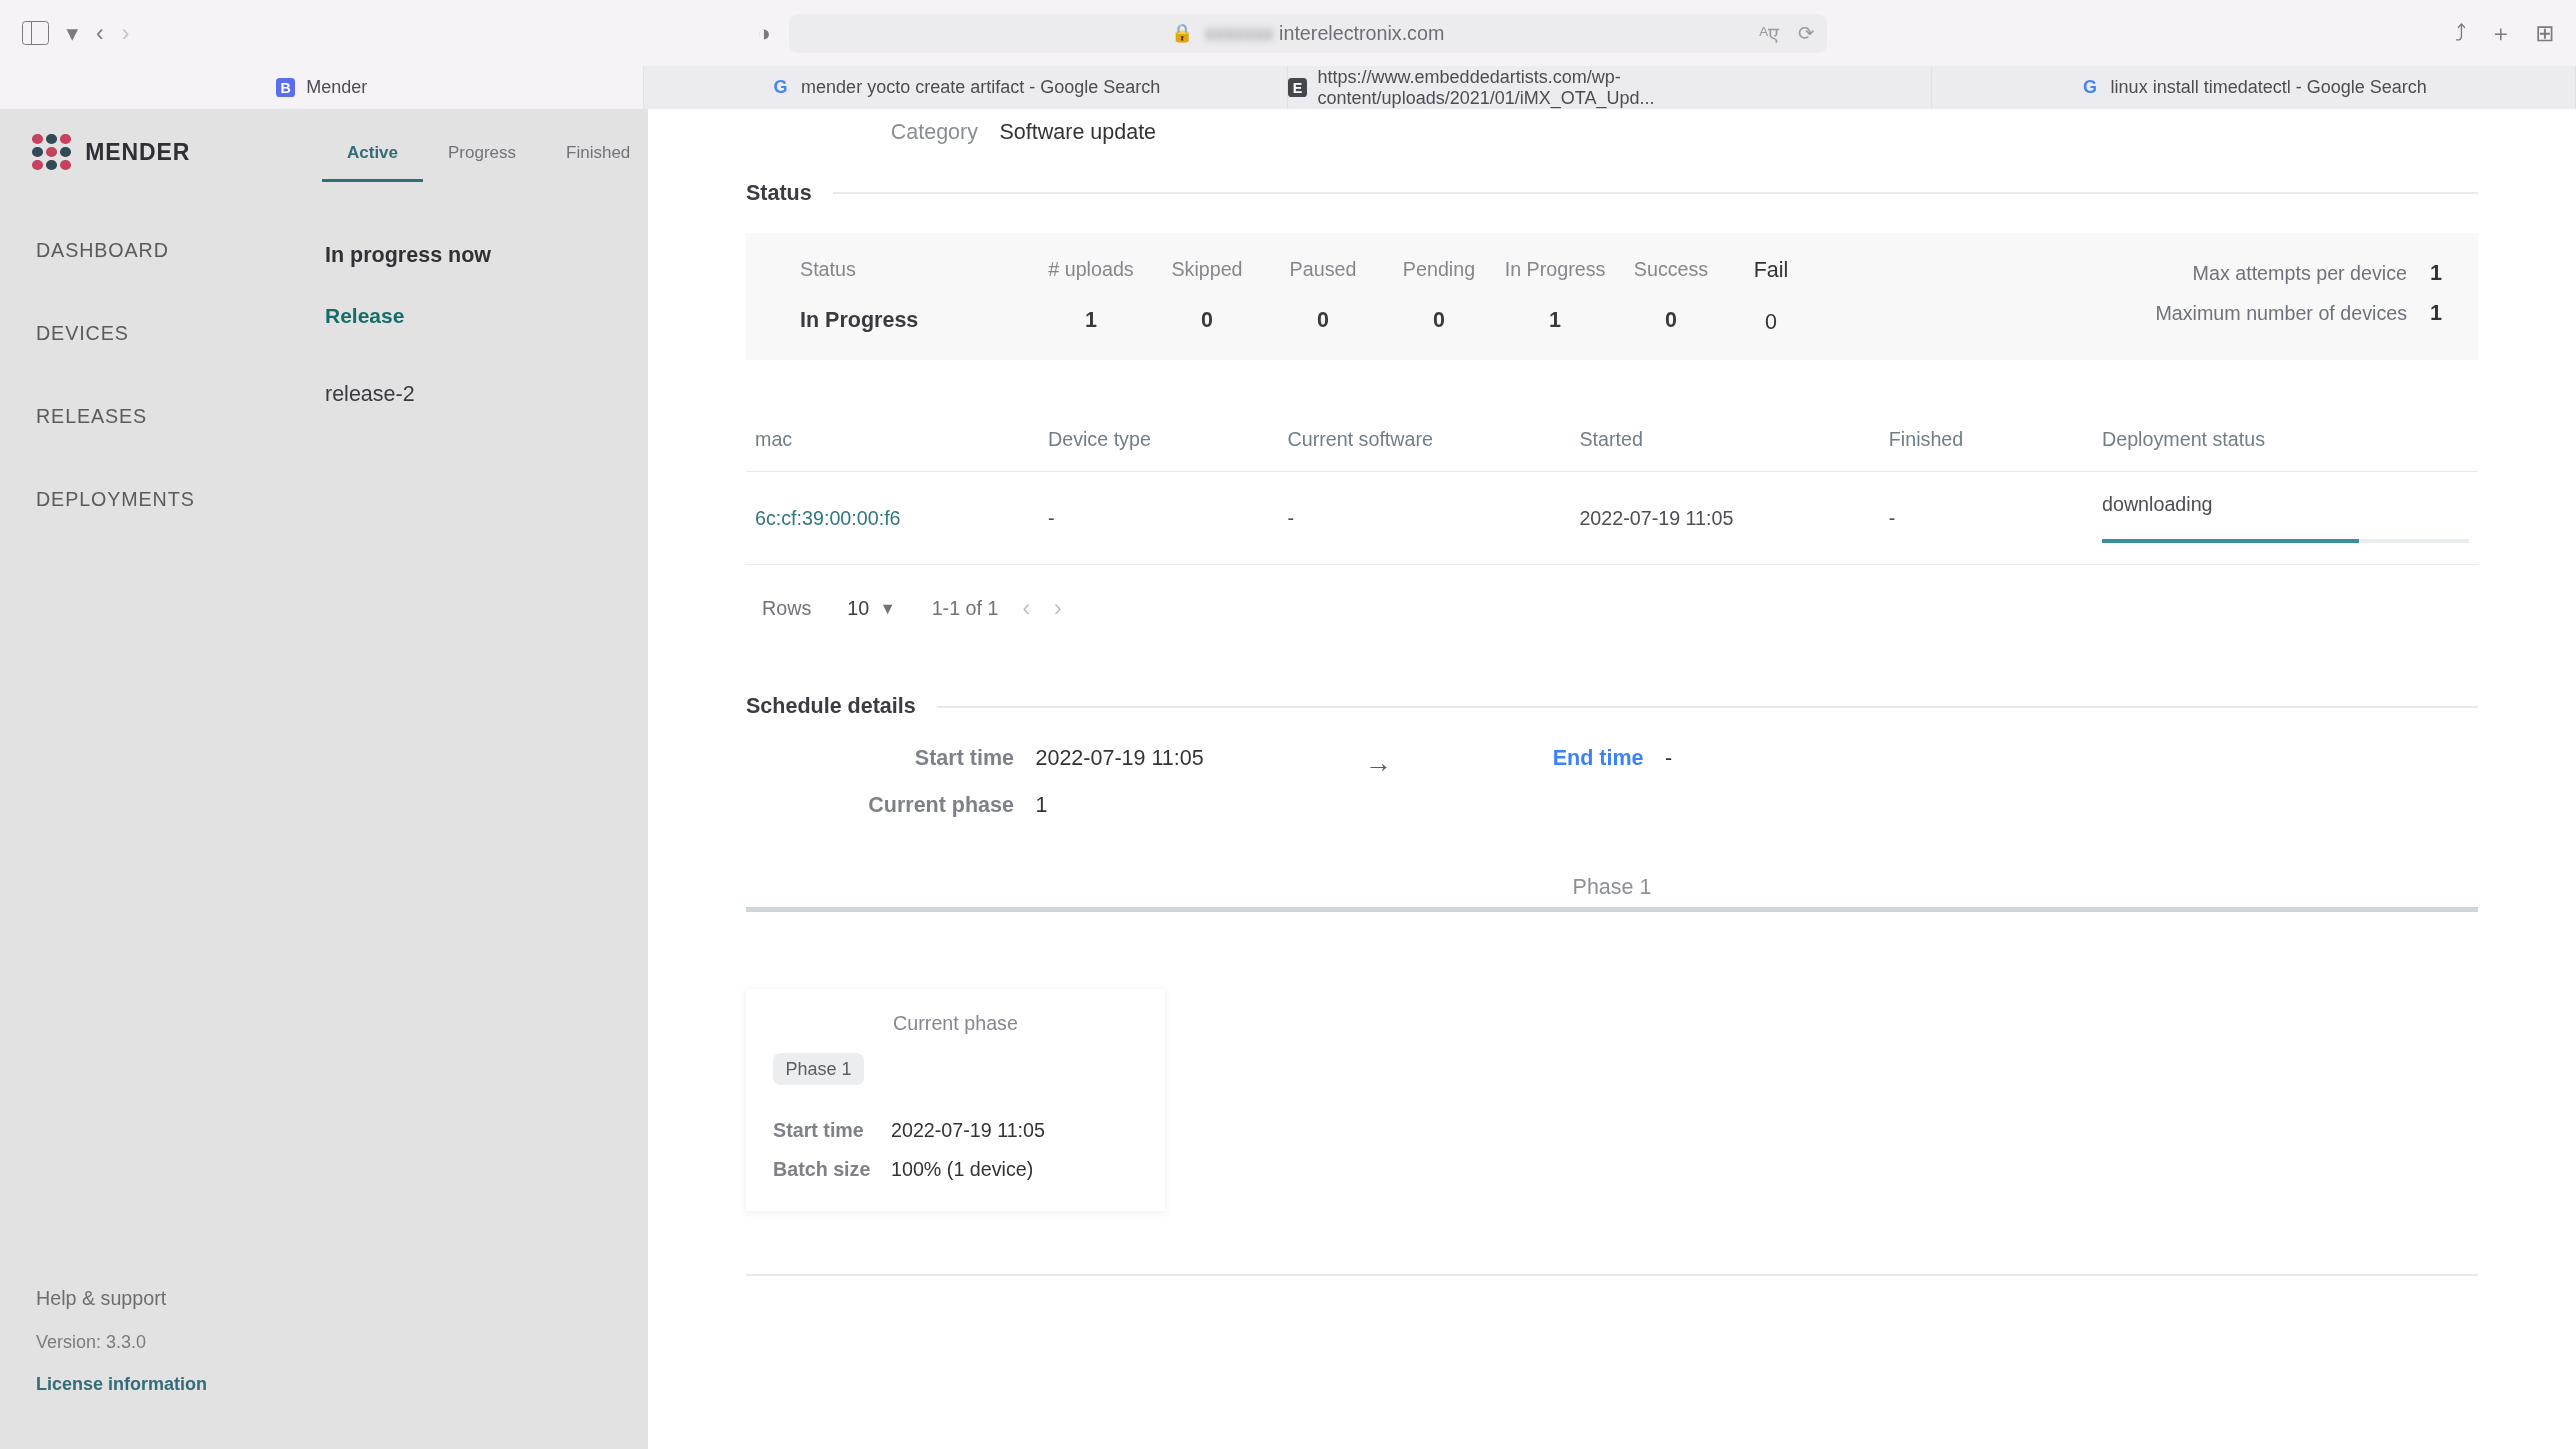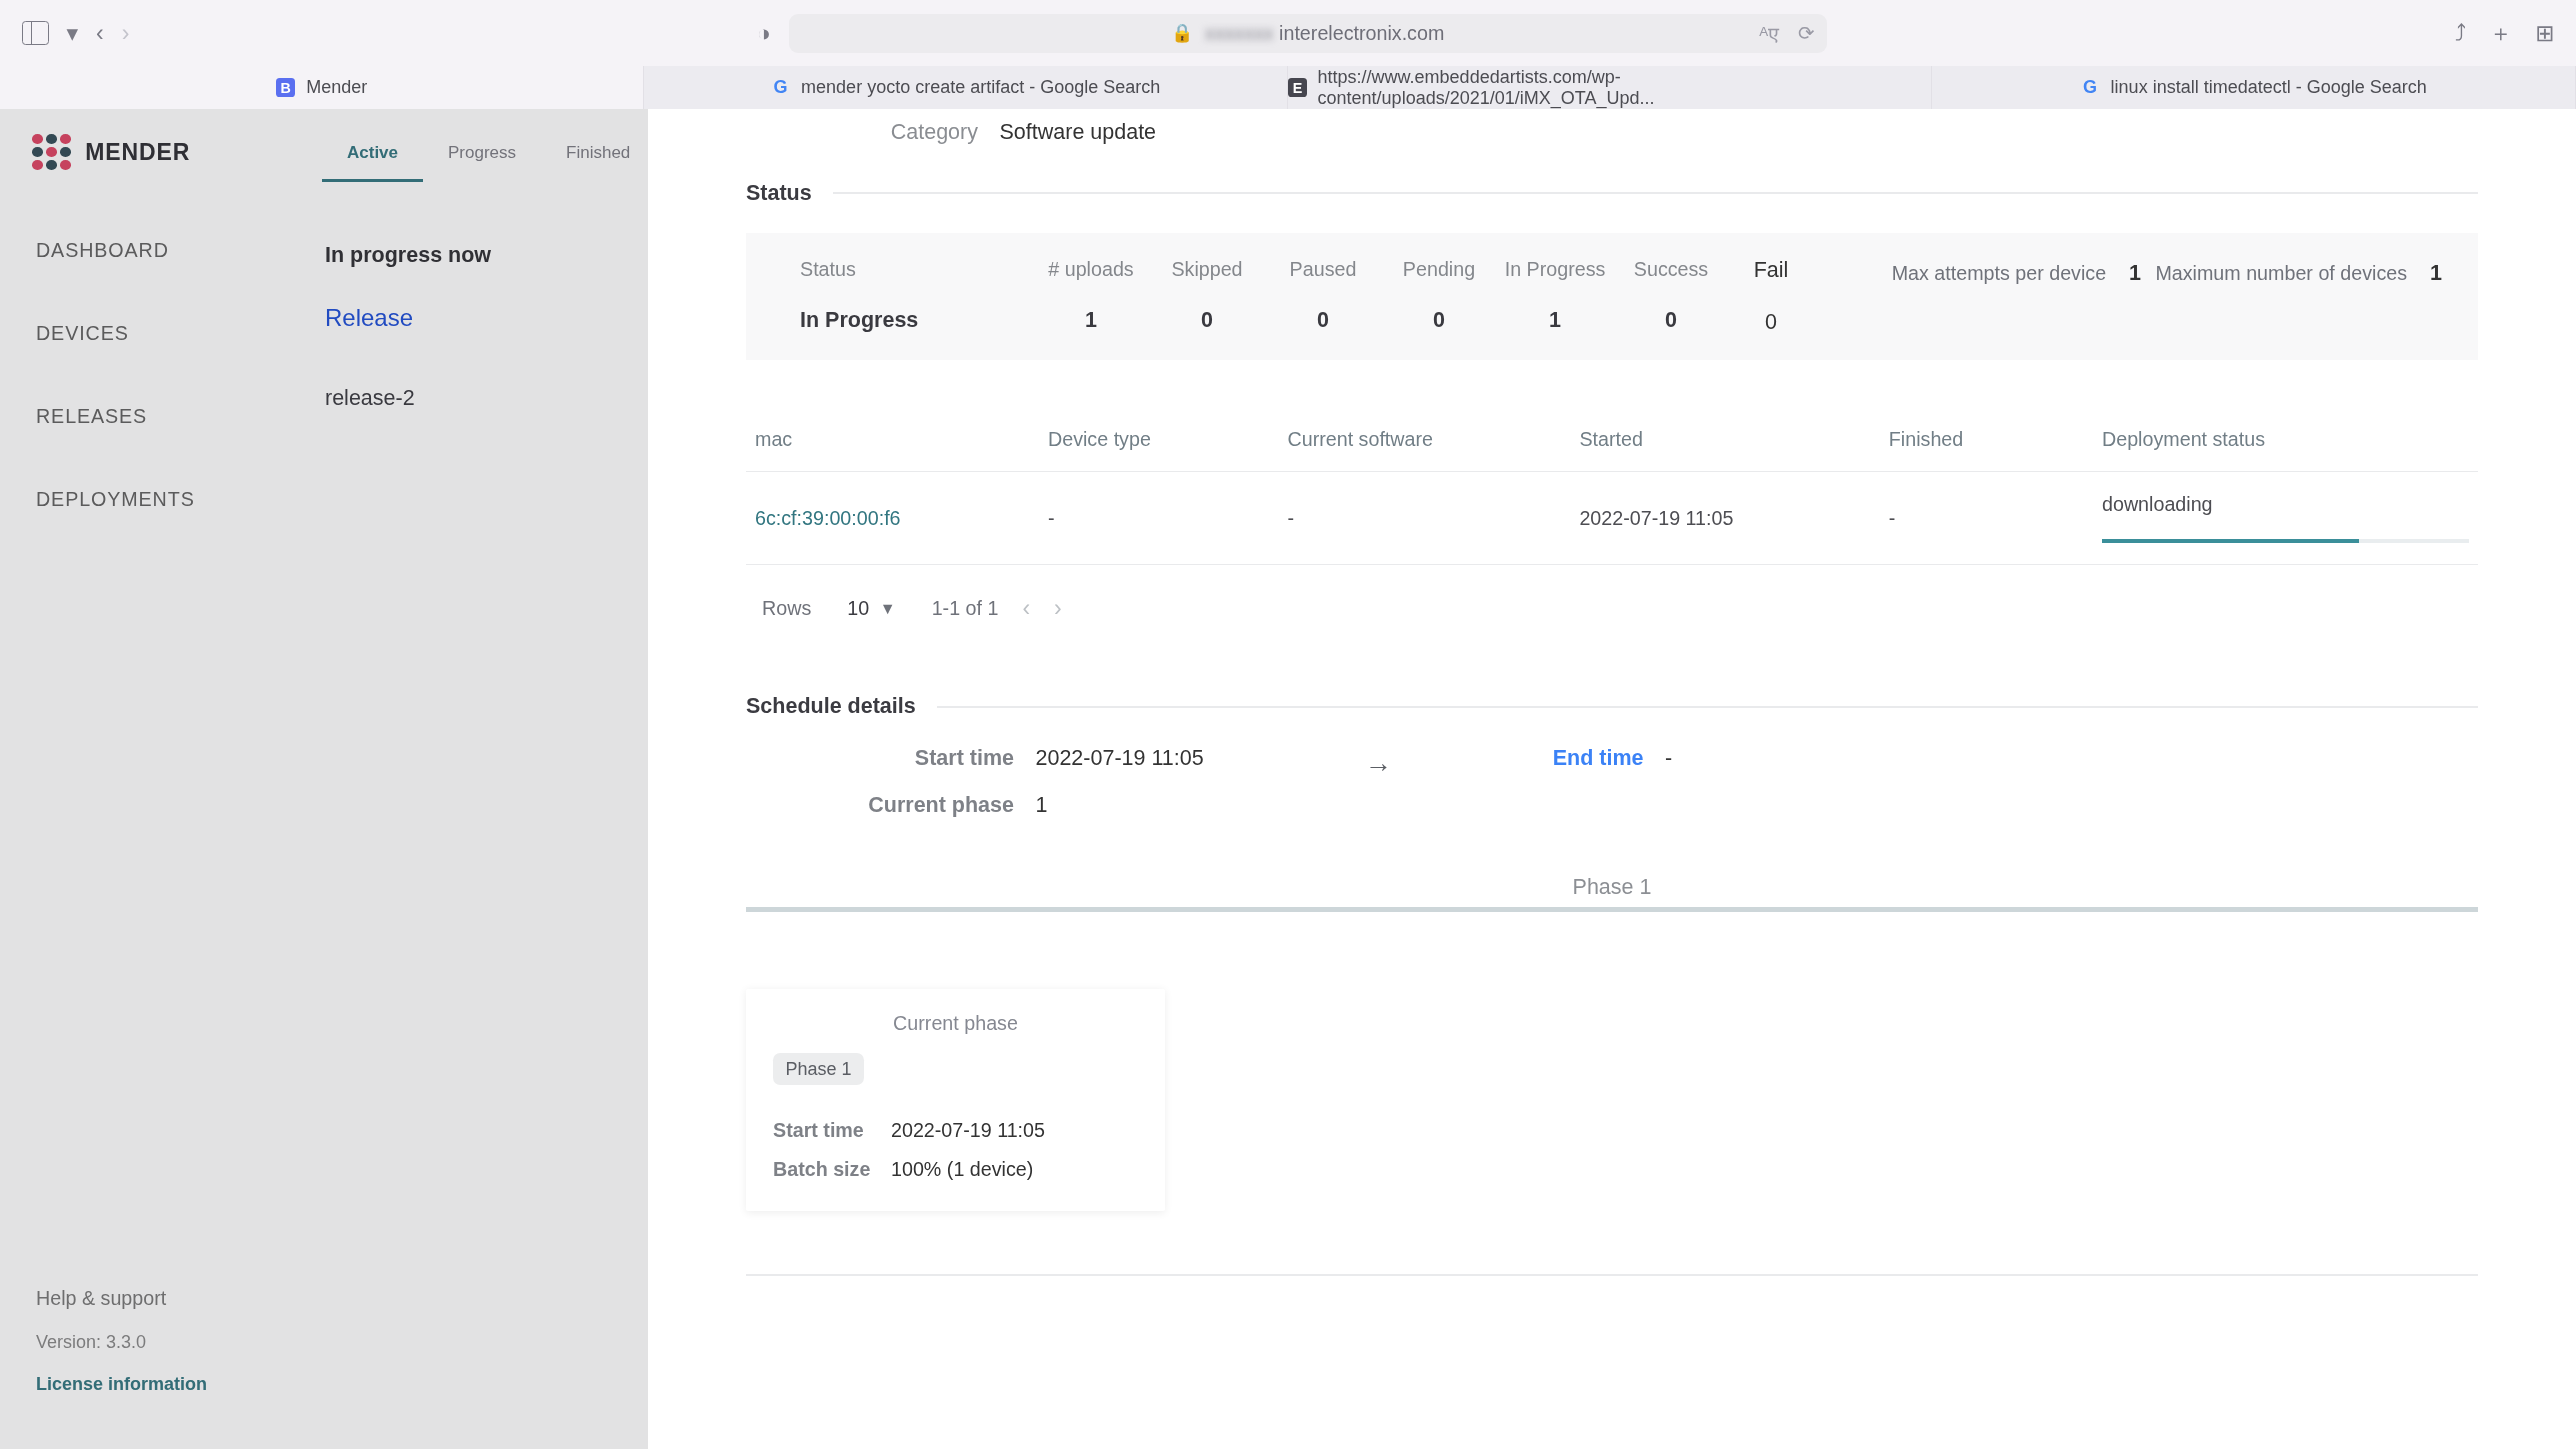--- a/index.html
+++ b/index.html
@@ -122,21 +122,21 @@
 
   
   .inner {
     position:absolute; left:268px; top:0; bottom:0; width:385px;
     background:#fff;
   }
   .inner-tabs { display:flex; gap:0; padding: 34px 0 0 54px; border-bottom:none; }
   .inner-tab { padding: 0 25px 16px; color:#7c7c84; font-size:17px; }
   .inner-tab.active { color:var(--accent); border-bottom:3.6px solid var(--accent); font-weight:600; }
   .inner .section-title { padding: 61px 57px 27px; color:#2e2e33; font-weight:700; font-size:21.5px; }
-  .inner .release-label { padding: 9px 57px; color:#1d4ed8; font-size:24px; }
+  .inner .release-label { padding: 9px 57px; color:#0f766e; font-size:21px;font-weight:bold; }
   .inner .release-value { padding: 45px 57px; color:#3a3a40; font-size:21.5px; }
 
   
   .overlay {
     position:absolute;
     left:0; top:0; right:0; bottom:0;
     background: var(--overlay);
     pointer-events:none;
   }
   .drawer {
@@ -167,21 +167,21 @@
     align-items: center;
     vertical-align: top;
   }
   .status-grid .head { color:#84878c; font-size:19.7px; text-align:center; }
   .status-grid .head.left { text-align:left; }
   .status-grid .val { font-weight:700; color:#3a3a40; font-size:21.5px; text-align:center; }
   .status-grid .val.left { text-align:left; }
 
   .status-right {
     display:inline-flex;
-    flex-direction: row;
+    flex-direction: column;
     align-items: flex-end;
     gap: 14.3px;
     float: right;
     margin-top: 3.6px;
   }
   .status-right .row { display:flex; gap:23px; align-items:baseline; }
   .status-right .k { color:#6f727a; font-size:19.7px; }
   .status-right .v { color:#333; font-weight:600; font-size:21.5px; }
 
   .dev-table { width:100%; border-collapse:collapse; }

